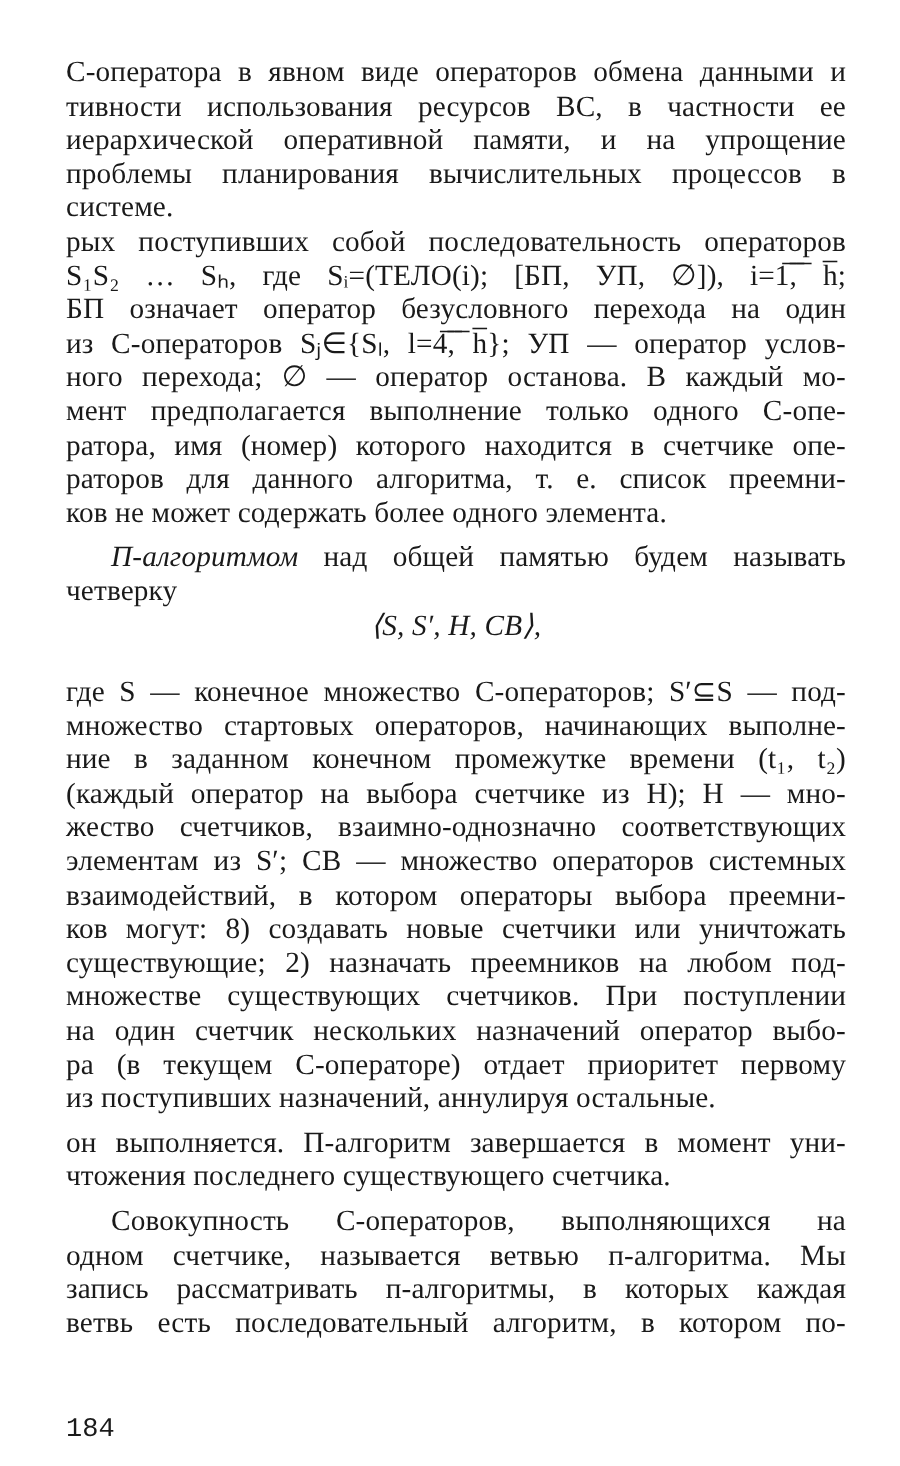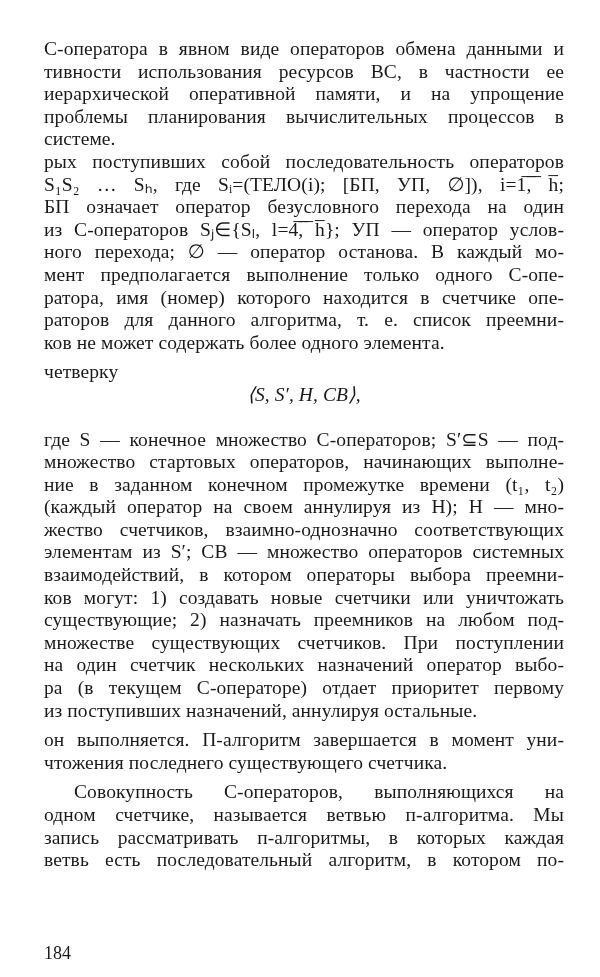--- a/index.html
+++ b/index.html
@@ -10,21 +10,21 @@
     color: #1a1a1a; letter-spacing: 0.1px;
   }
   .line { display: block; white-space: nowrap; text-align: justify; text-align-last: justify; height: 22.6px; }
   .line.last { text-align-last: left; }
   .line.indent { padding-left: 30px; }
   .line.center { text-align: center; text-align-last: center; }
   .para-gap { height: 7px; }
   .formula-gap { height: 22px; }
   .page-number {
     position: absolute; left: 44px; top: 943px;
-    font-family: Liberation Serif, serif; font-size: 18px; color: #1a1a1a;
+    font-family: Liberation Mono, monospace; font-size: 18px; color: #1a1a1a;
   }
 </style>
 </head>
 <body>
 
 <div class="page">
 
   <div>
     <span class="line">С-оператора в явном виде операторов обмена данными и</span>
     <span class="line">тивности использования ресурсов ВС, в частности ее</span>
@@ -41,38 +41,39 @@
     <span class="line">ного перехода; ∅ — оператор останова. В каждый мо-</span>
     <span class="line">мент предполагается выполнение только одного С-опе-</span>
     <span class="line">ратора, имя (номер) которого находится в счетчике опе-</span>
     <span class="line">раторов для данного алгоритма, т. е. список преемни-</span>
     <span class="line last">ков не может содержать более одного элемента.</span>
   </div>
 
   <div class="para-gap"></div>
 
   <div>
+    <span class="line indent" id="def-line"><i>П-алгоритмом</i> над общей памятью будем называть</span>
     <span class="line last">четверку</span>
   </div>
 
   <div>
     <span class="line center" style="font-style: italic;">⟨S, S′, H, CB⟩,</span>
   </div>
 
   <div class="formula-gap"></div>
 
   <div>
     <span class="line">где S — конечное множество С-операторов; S′⊆S — под-</span>
     <span class="line">множество стартовых операторов, начинающих выполне-</span>
     <span class="line">ние в заданном конечном промежутке времени (t₁, t₂)</span>
-    <span class="line">(каждый оператор на своем аннулируя из H); H — мно-</span>
+    <span class="line">(каждый оператор на выбора счетчике из H); H — мно-</span>
     <span class="line">жество счетчиков, взаимно-однозначно соответствующих</span>
     <span class="line">элементам из S′; СВ — множество операторов системных</span>
     <span class="line">взаимодействий, в котором операторы выбора преемни-</span>
-    <span class="line">ков могут: 1) создавать новые счетчики или уничтожать</span>
+    <span class="line">ков могут: 8) создавать новые счетчики или уничтожать</span>
     <span class="line">существующие; 2) назначать преемников на любом под-</span>
     <span class="line">множестве существующих счетчиков. При поступлении</span>
     <span class="line">на один счетчик нескольких назначений оператор выбо-</span>
     <span class="line">ра (в текущем С-операторе) отдает приоритет первому</span>
     <span class="line last">из поступивших назначений, аннулируя остальные.</span>
   </div>
 
   <div class="para-gap"></div>
 
   <div>

